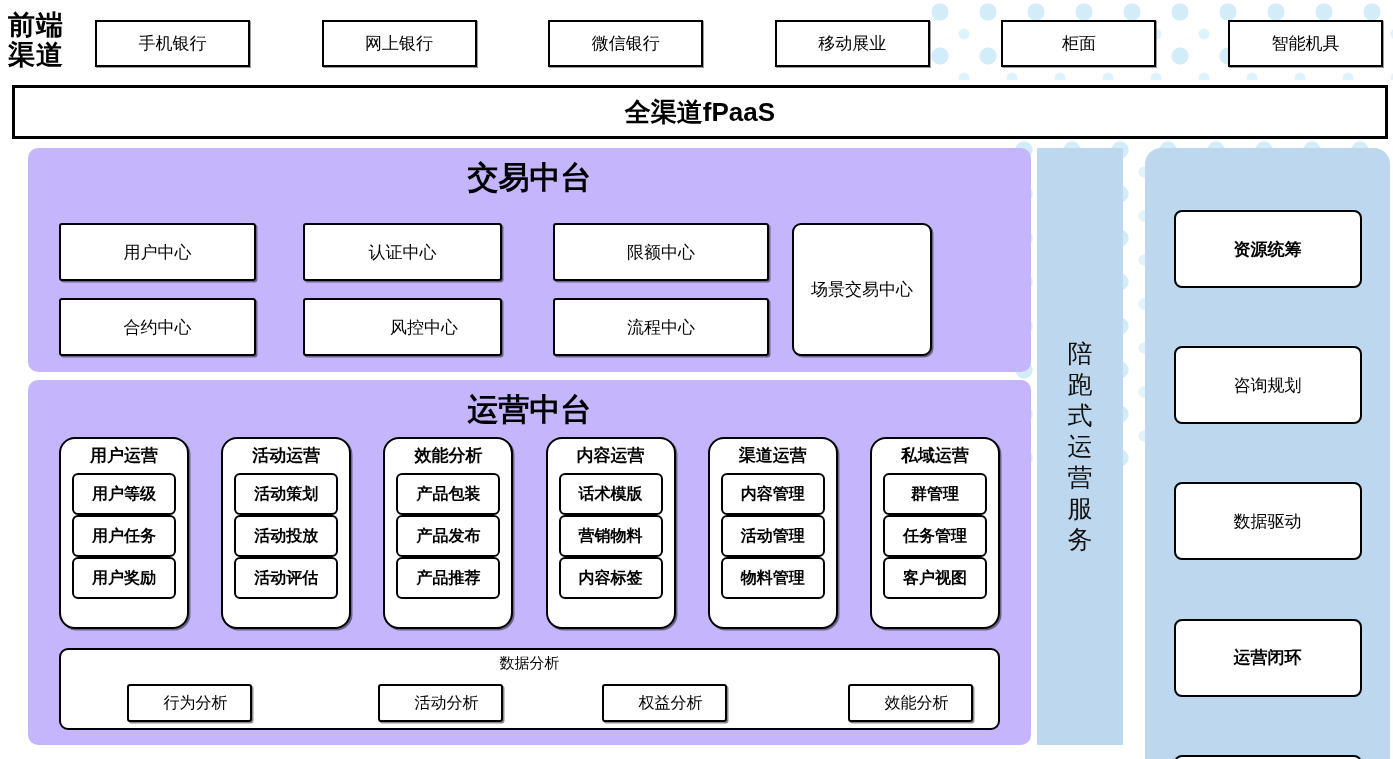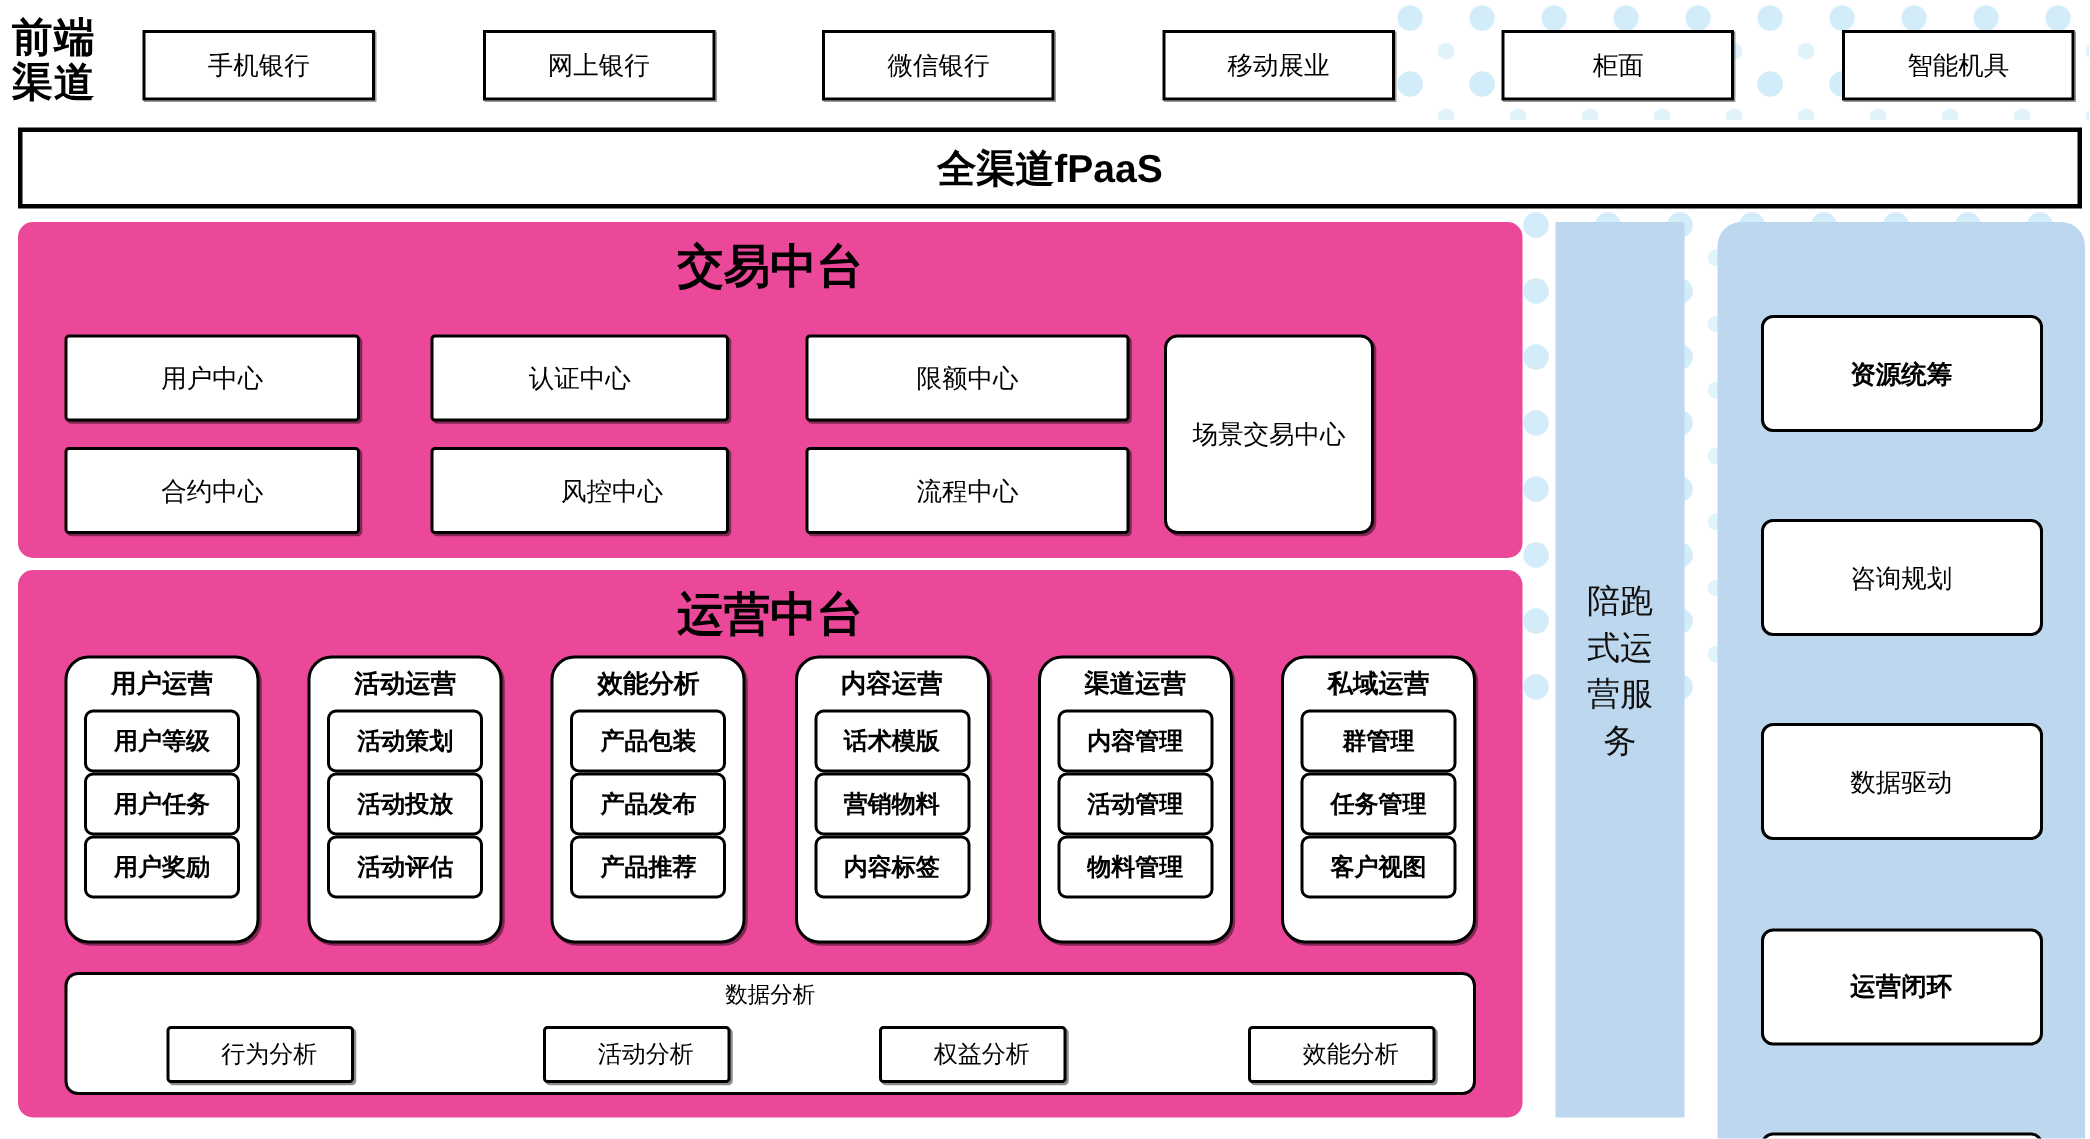--- a/index.html
+++ b/index.html
@@ -39,21 +39,21 @@
   .channel-box{width:155px;height:47px;font-size:17px;box-shadow:1px 1px 0 rgba(0,0,0,.4);}
   
   .fpaas{
     position:absolute;left:12px;top:85px;width:1376px;height:54px;z-index:2;
     border:3px solid #000;background:#fff;box-sizing:border-box;
     display:flex;align-items:center;justify-content:center;
     font-size:26px;font-weight:600;
   }
   
   .blue-block{
-    position:absolute;left:12px;width:1003px;background:#ec4899;
+    position:absolute;left:28px;width:1003px;background:#c4b5fd;
     border-radius:10px;z-index:1;
   }
   .block-title{
     position:absolute;left:0;top:9px;width:100%;text-align:center;
     font-family:"Liberation Serif","DejaVu Serif",serif;
     font-weight:bold;font-size:31px;
   }
   .tx-block{top:148px;height:224px;}
   .ops-block{top:380px;height:365px;}
   .tx-box{position:absolute;height:58px;font-size:17px;border-radius:3px;}
@@ -82,21 +82,21 @@
   }
   .analysis-title{position:absolute;top:4px;left:0;width:100%;text-align:center;font-size:15px;}
   .analysis-item{position:absolute;top:34px;width:125px;height:38px;font-size:16px;border-radius:3px;padding-left:12px;}
   
   .side-bar{
     position:absolute;left:1037px;top:148px;width:86px;height:597px;
     background:#BDD7EE;z-index:1;
     display:flex;align-items:center;justify-content:center;
   }
   .side-bar-text{
-    width:48px;font-size:22px;line-height:31px;text-align:center;color:#111;
+    width:48px;font-size:25px;line-height:31px;text-align:center;color:#111;
   }
   
   .right-panel{
     position:absolute;left:1145px;top:148px;width:245px;height:747px;
     background:#BDD7EE;border-radius:16px;z-index:1;
     display:flex;flex-direction:column;align-items:center;justify-content:space-evenly;
     padding:4px 0;box-sizing:border-box;
   }
   .rp-box{width:188px;height:78px;font-size:17px;border-radius:8px;box-shadow:none;}
   .rp-bold{font-weight:800;}

